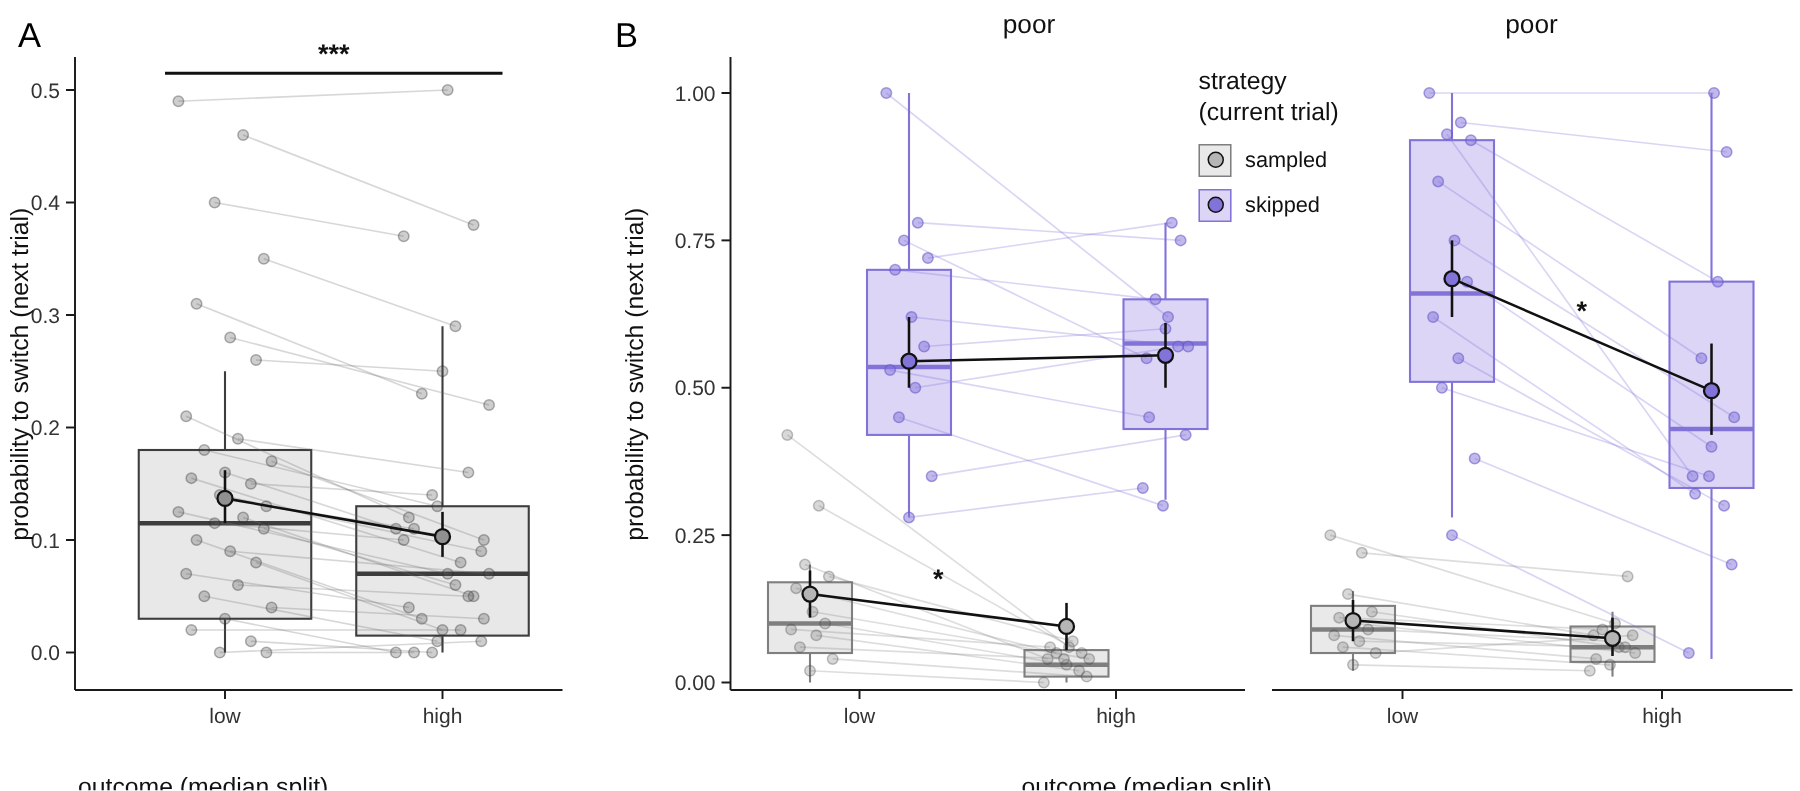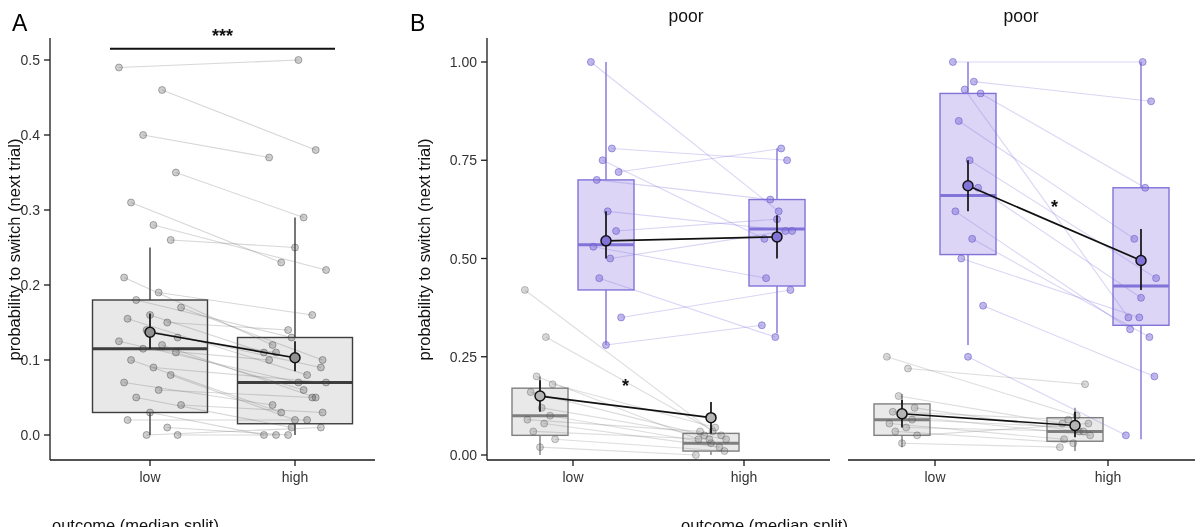--- a/index.html
+++ b/index.html
@@ -379,13 +379,31 @@
 
   <div class="facet-title" style="left:686px">poor</div>
   <div class="facet-title" style="left:1021px">poor</div>
 
   <div class="y-title" style="left:-196px;top:240px">probability to switch (next trial)</div>
   <div class="y-title" style="left:214px;top:240px">probability to switch (next trial)</div>
 
   <div class="x-title" style="left:52px">outcome (median split)</div>
   <div class="x-title" style="left:681px">outcome (median split)</div>
 
+  <div class="legend">
+    <div class="legend-title">
+      <span>strategy</span><br>
+      <span>(current trial)</span>
+    </div>
+    <div class="legend-item">
+      <span class="legend-key" style="background: rgb(233, 233, 233); border-color: rgb(127, 127, 127);">
+        <span class="legend-dot" style="background: rgb(181, 181, 181);"></span>
+      </span>
+      <span class="legend-label">sampled</span>
+    </div>
+    <div class="legend-item">
+      <span class="legend-key" style="background: rgb(220, 213, 246); border-color: rgb(130, 115, 217);">
+        <span class="legend-dot" style="background: rgb(130, 115, 217);"></span>
+      </span>
+      <span class="legend-label">skipped</span>
+    </div>
+  </div>
 </div>
 
 </body></html>

